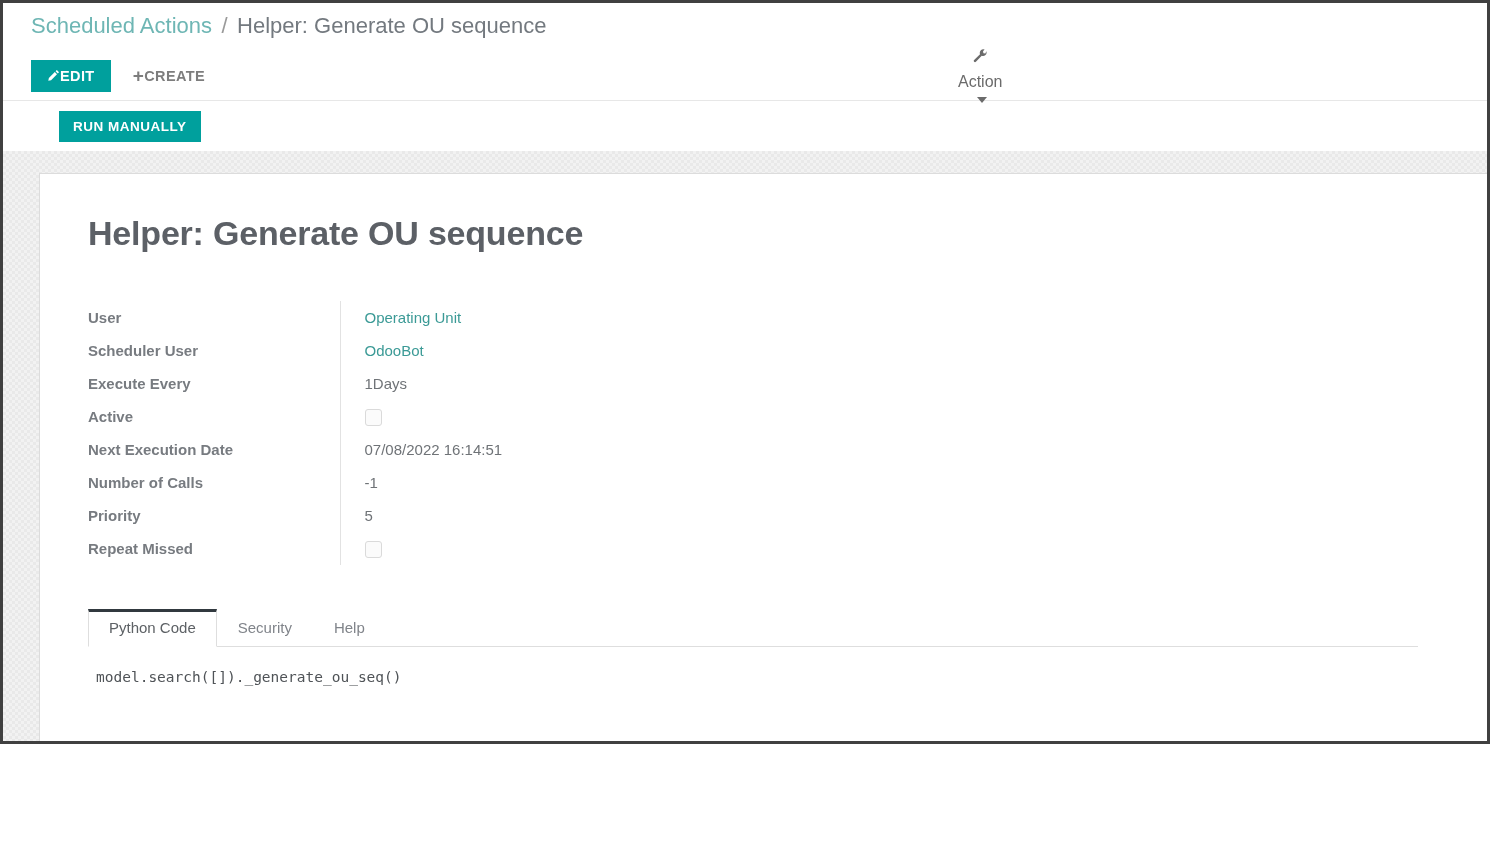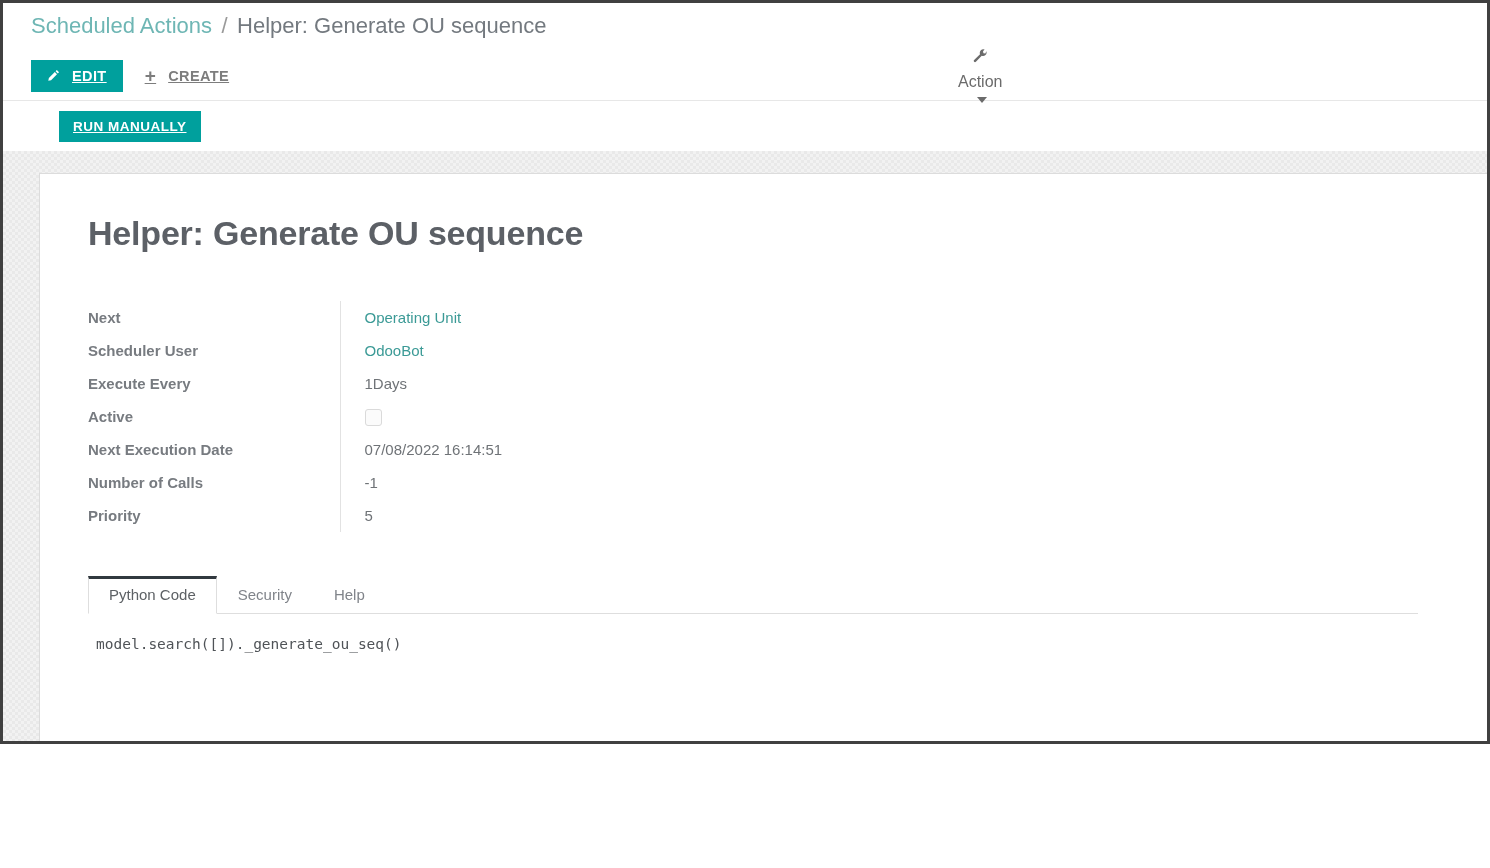--- a/index.html
+++ b/index.html
@@ -60,23 +60,22 @@
     padding-left: 28px;
   }
   .cp-row-top { border-bottom: 1px solid #e7e7e7; }
 
   .btn {
     font-family: "Liberation Sans", sans-serif;
     border: none;
     cursor: pointer;
     display: inline-flex;
     align-items: center;
-    gap: 12px;
+    gap: 0;
     white-space: nowrap;
-    text-decoration: underline;
   }
   .btn-primary {
     background: #00a09d;
     color: #ffffff;
     font-size: 14.5px;
     font-weight: bold;
     letter-spacing: 0.4px;
     padding: 8px 16px;
     text-transform: uppercase;
   }
@@ -276,21 +275,21 @@
   </div>
 
   <div class="page-bg">
     <div class="sheet">
 
       <h1 class="record-title">Helper: Generate OU sequence</h1>
 
       <table class="field-table">
         <tbody>
             <tr>
-              <td class="fld-label">Next</td>
+              <td class="fld-label">User</td>
               <td class="fld-value"><a class="link-value" href="#">Operating Unit</a></td>
             </tr>
             <tr>
               <td class="fld-label">Scheduler User</td>
               <td class="fld-value"><a class="link-value" href="#">OdooBot</a></td>
             </tr>
             <tr>
               <td class="fld-label">Execute Every</td>
               <td class="fld-value"><span>1Days</span></td>
             </tr>
@@ -302,20 +301,24 @@
               <td class="fld-label">Next Execution Date</td>
               <td class="fld-value"><span>07/08/2022 16:14:51</span></td>
             </tr>
             <tr>
               <td class="fld-label">Number of Calls</td>
               <td class="fld-value"><span>-1</span></td>
             </tr>
             <tr>
               <td class="fld-label">Priority</td>
               <td class="fld-value"><span>5</span></td>
+            </tr>
+            <tr>
+              <td class="fld-label">Repeat Missed</td>
+              <td class="fld-value"><span class="checkbox"></span></td>
             </tr>
           </tbody>
       </table>
 
       <div class="notebook">
         <div class="tab-bar">
             <div class="tab active">Python Code</div>
             <div class="tab">Security</div>
             <div class="tab">Help</div>
           </div>

